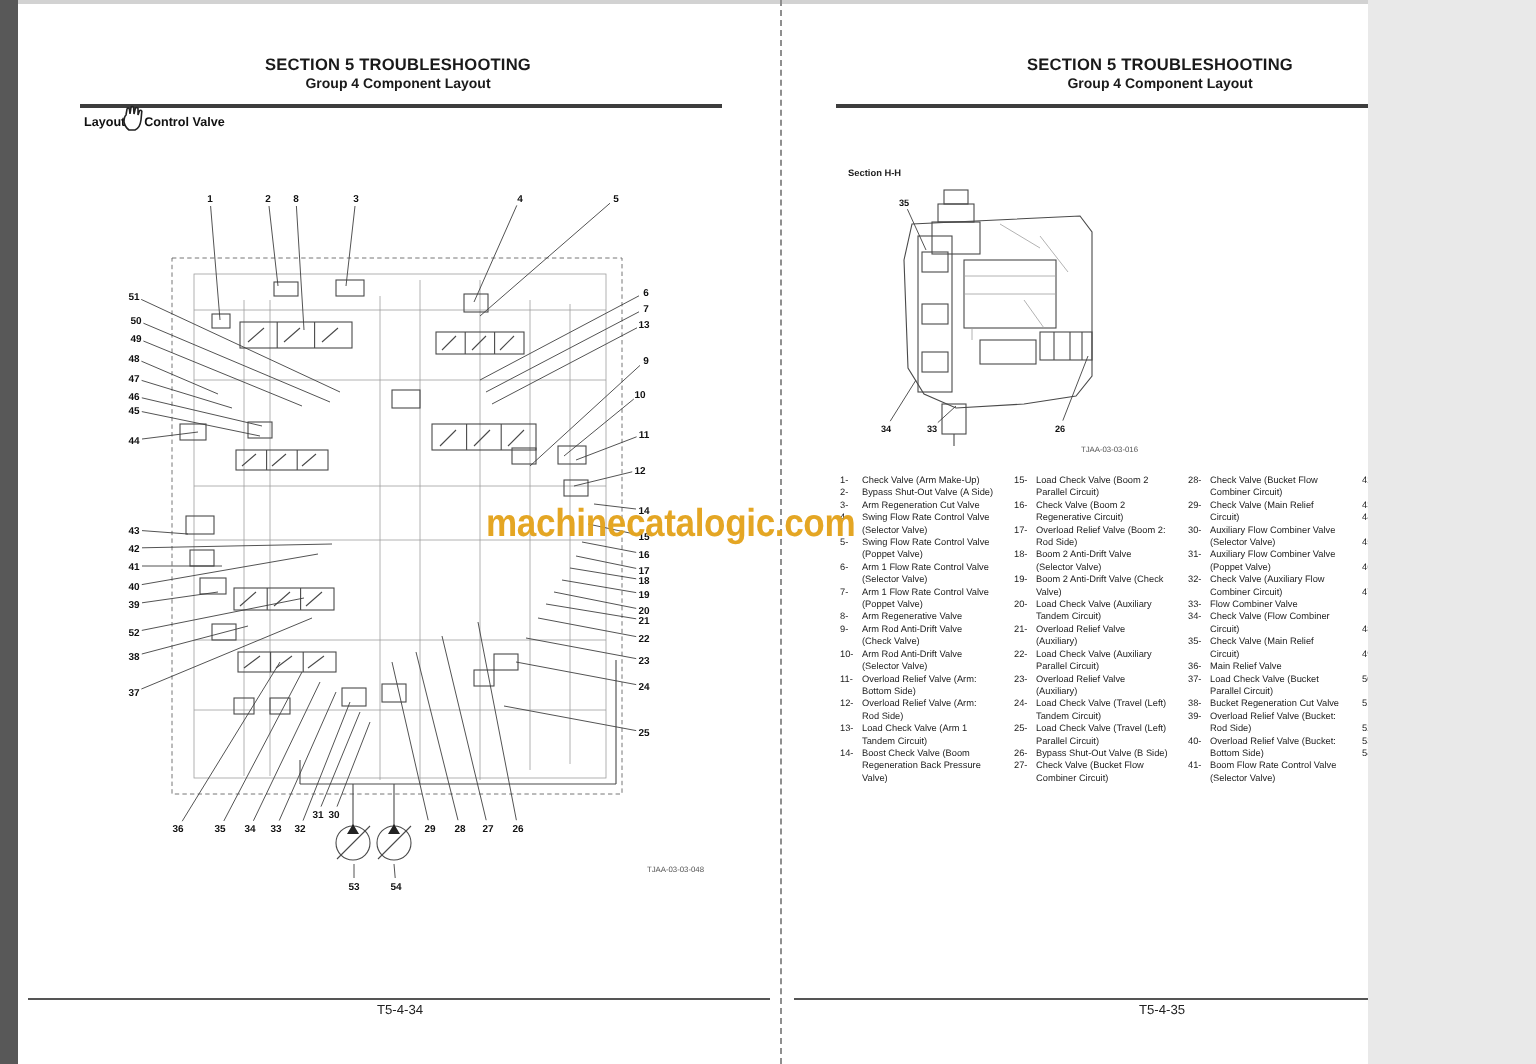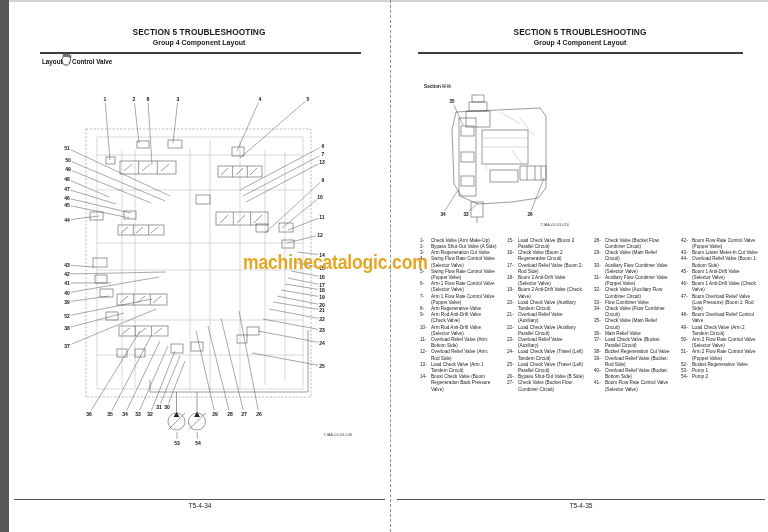--- a/index.html
+++ b/index.html
@@ -1,16 +1,16 @@
 <!DOCTYPE html>
 <html><head>
 <meta charset="utf-8">
 <style>
   html,body{margin:0;padding:0;background:#e9e9e9}
-  #canvas{position:relative;width:768px;height:532px;background:#ffffff;overflow:hidden;
+  #canvas{position:relative;width:684px;height:532px;background:#ffffff;overflow:hidden;
           font-family:"Liberation Sans",sans-serif;color:#1a1a1a}
   .strip{position:absolute;left:0;top:0;width:9px;height:532px;background:#585858}
   .topline{position:absolute;left:0;top:0;width:768px;height:2px;background:#d2d2d2}
   .gutter{position:absolute;left:390px;top:0;height:532px;width:0;border-left:1px dashed #8f8f8f}
   .hdr{position:absolute;text-align:center}
   .hdr .t{font-size:8.3px;font-weight:bold;letter-spacing:.1px}
   .hdr .s{font-size:7px;font-weight:bold;margin-top:2px}
   .rule{position:absolute;height:2.3px;background:#3d3d3d}
   .seclabel{position:absolute;left:42px;top:58px;font-size:6.3px;font-weight:bold;color:#111}
   .pageno{position:absolute;font-size:6.6px;color:#222;text-align:center;width:60px}

